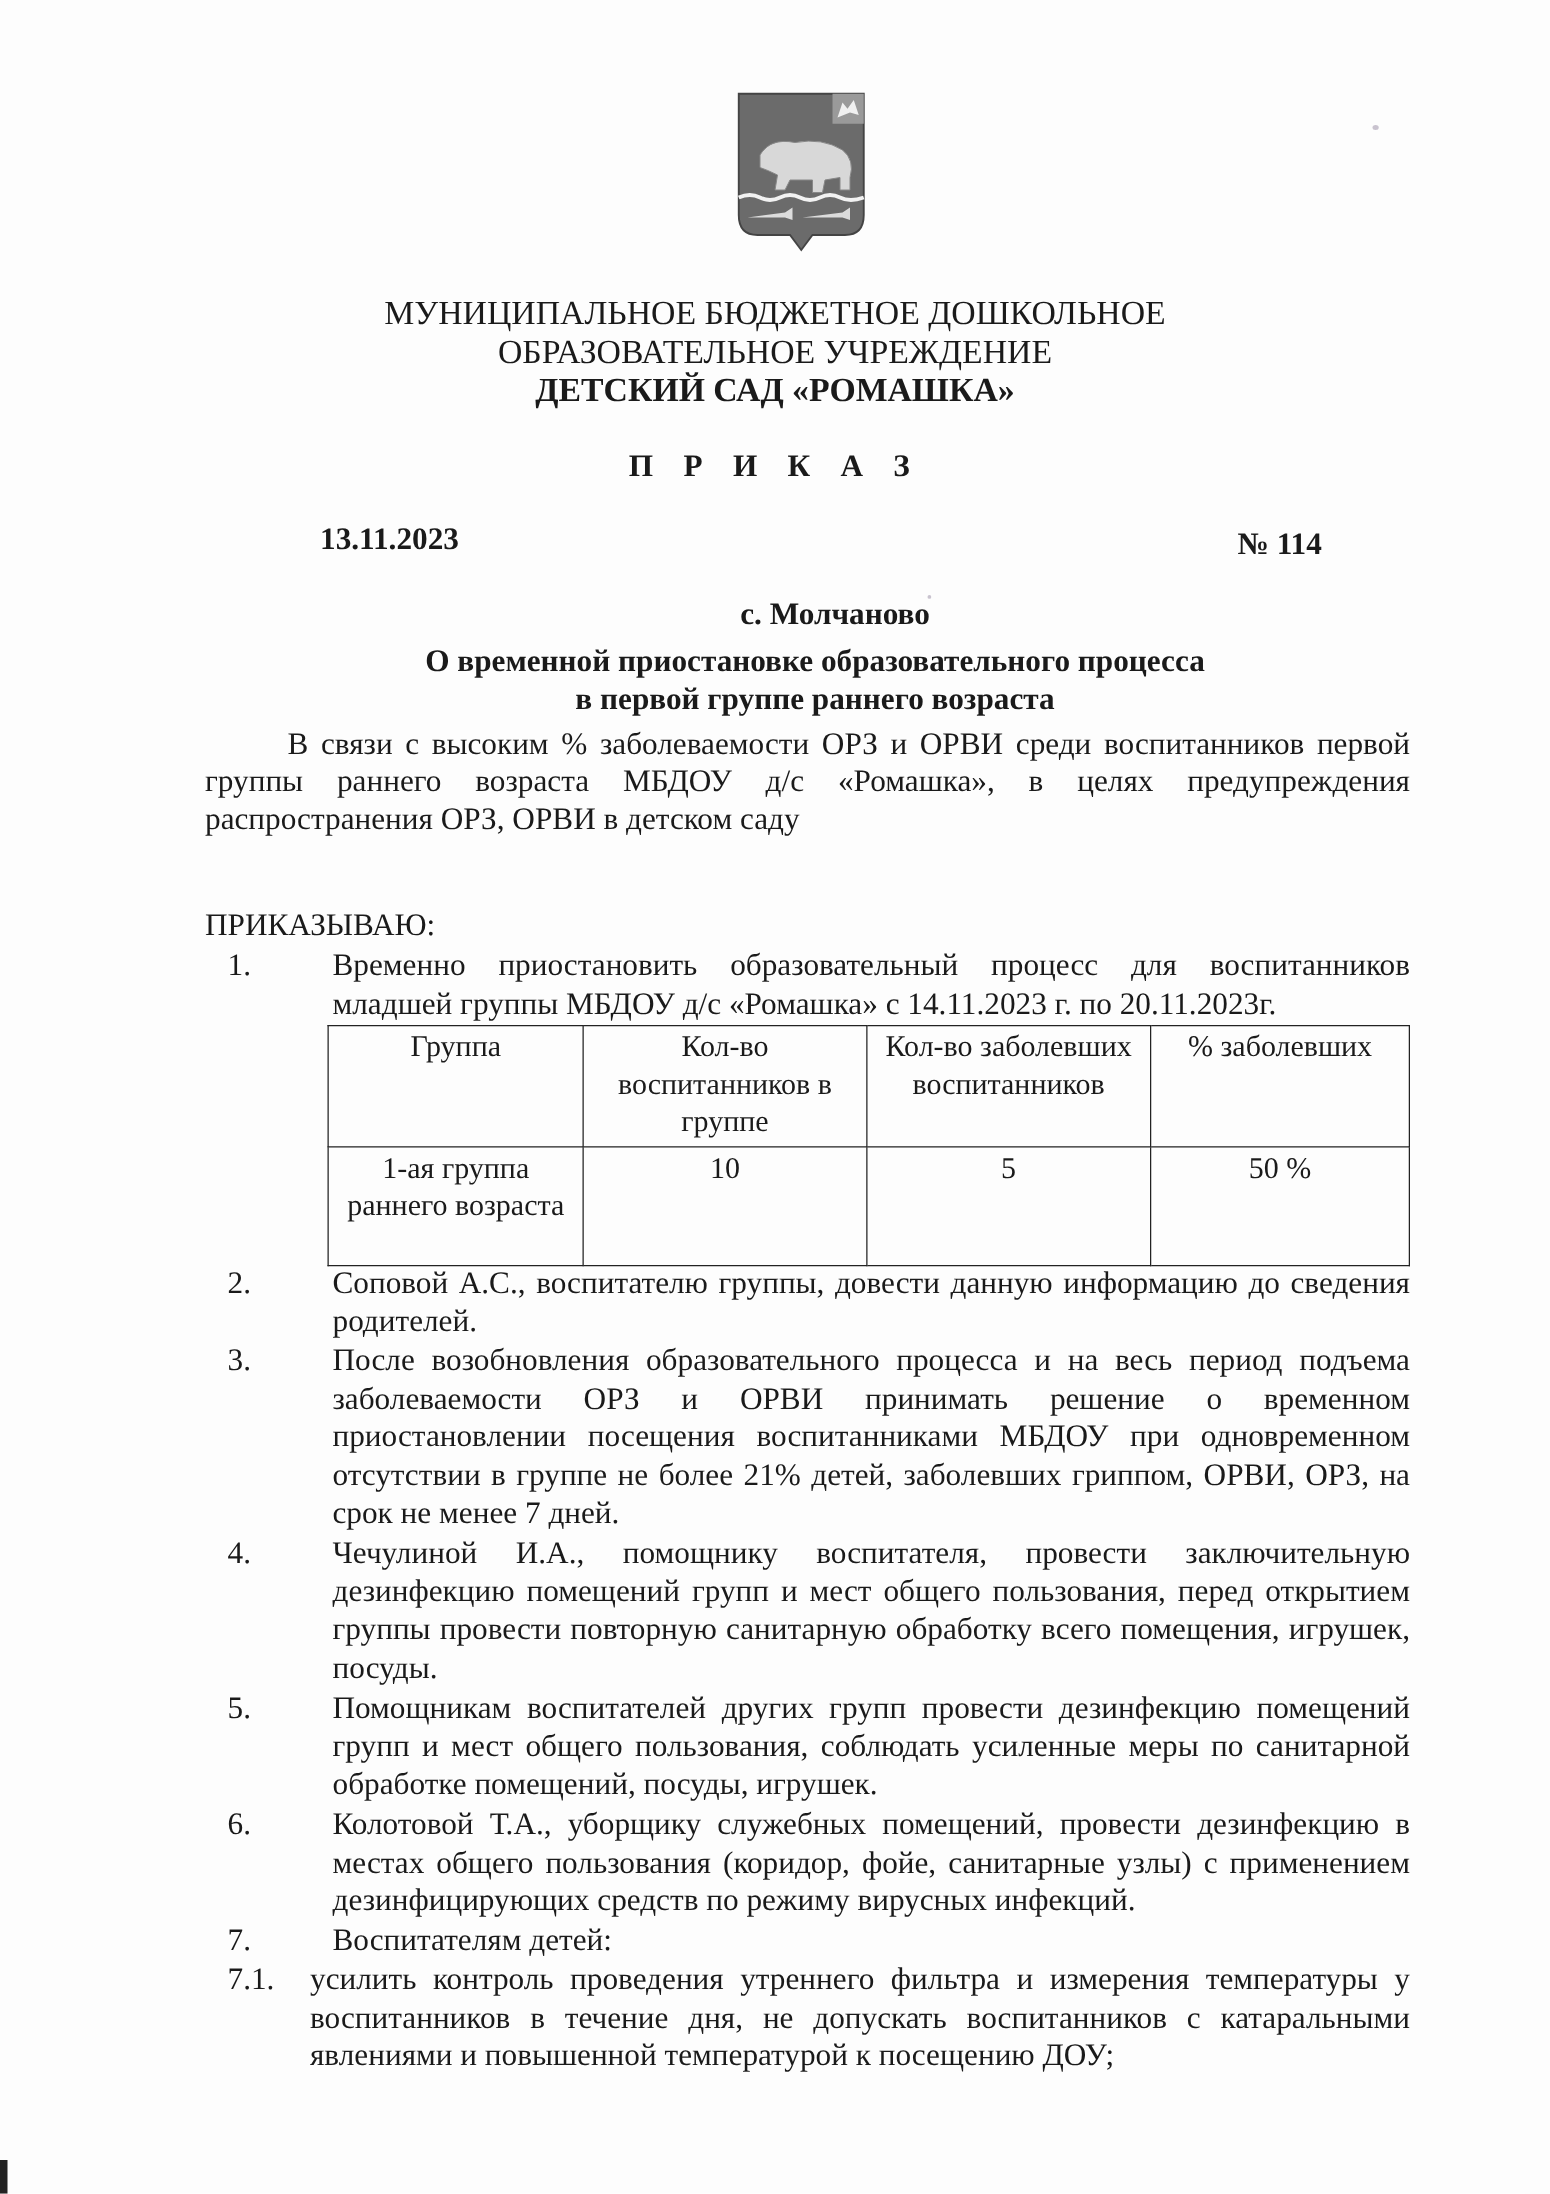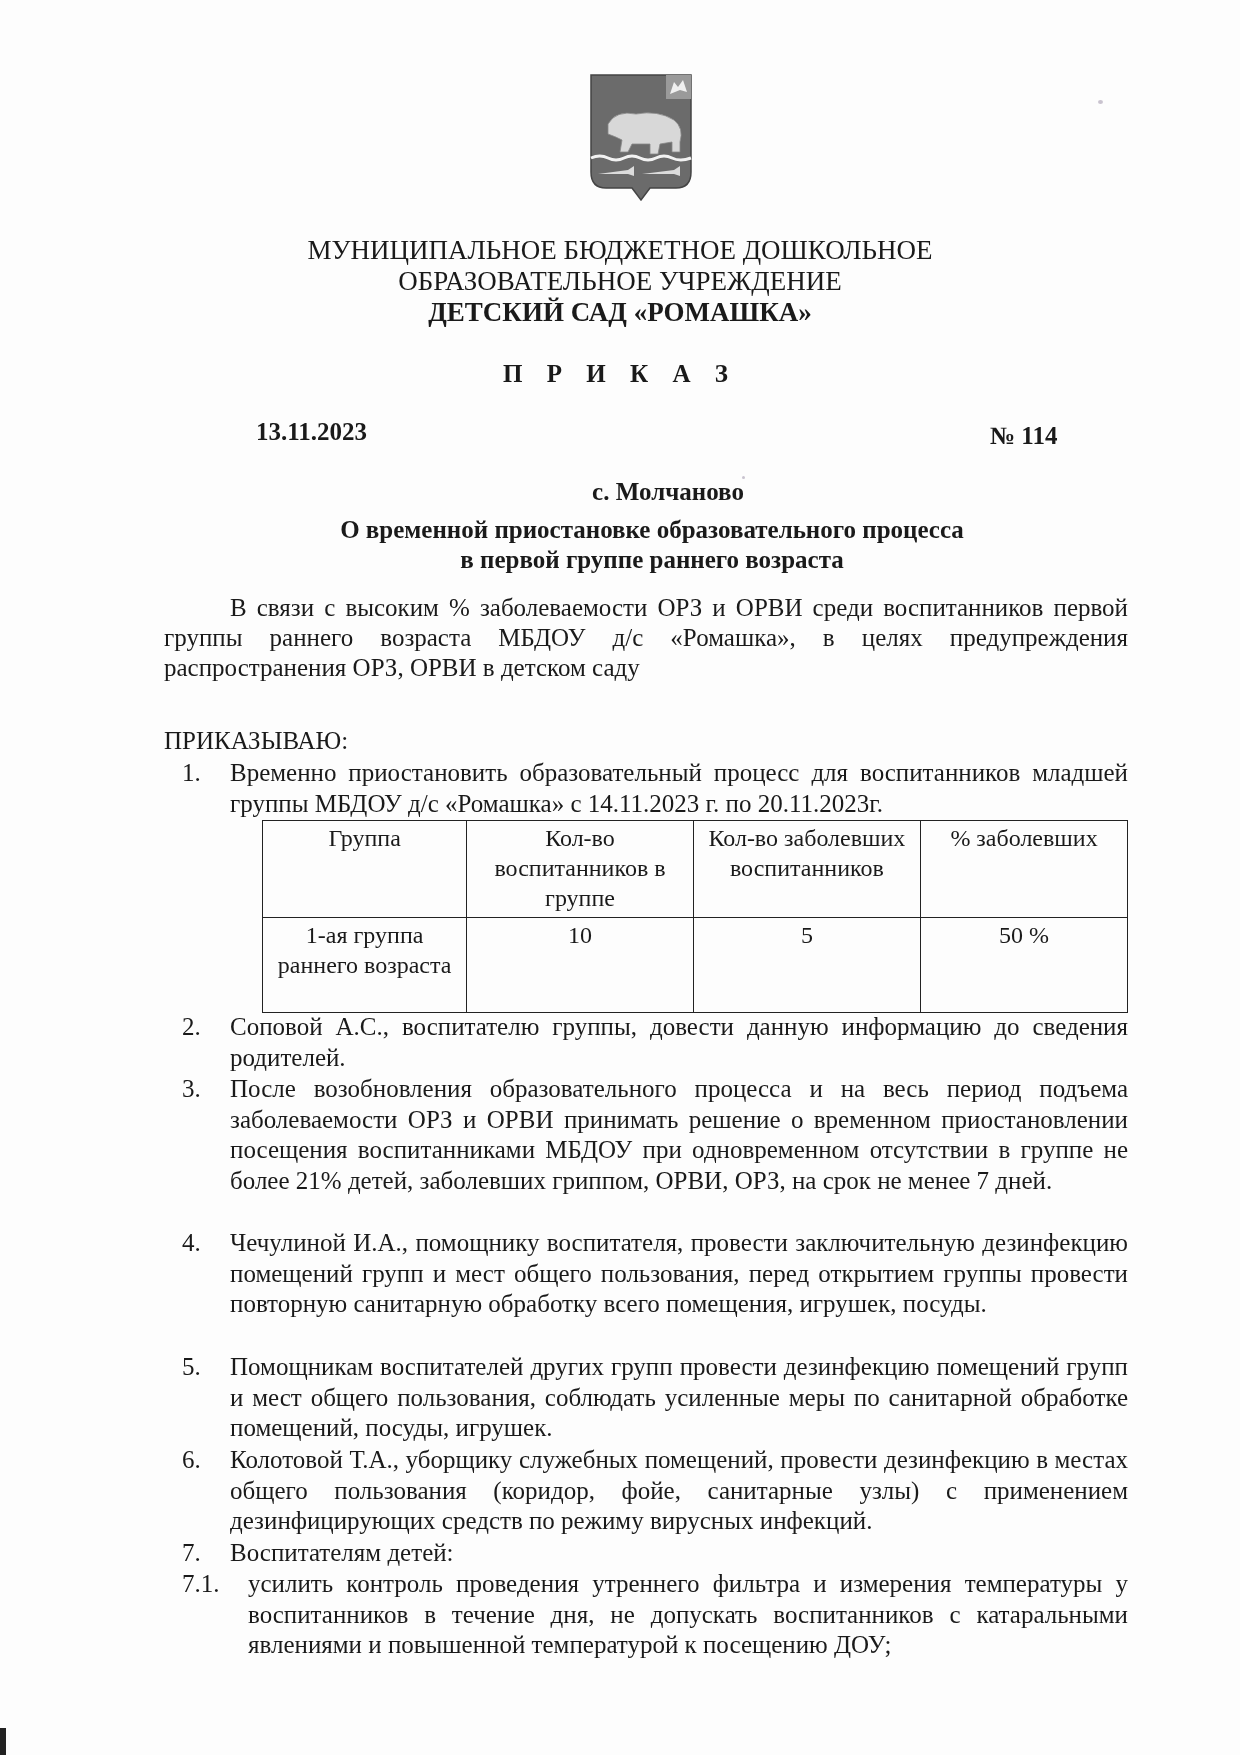--- a/index.html
+++ b/index.html
@@ -14,25 +14,25 @@
   .org { top: 235px; font-size: 27px; line-height: 31px; }
   .org .l { display: block; }
   .org .bold { font-weight: bold; }
   .order-title { top: 360px; font-size: 25px; font-weight: bold; letter-spacing: 9px; }
   .date { position: absolute; left: 256px; top: 418px; font-size: 25px; font-weight: bold; }
   .num { position: absolute; left: 990px; top: 422px; font-size: 25px; font-weight: bold; }
   .place { top: 478px; font-size: 25px; font-weight: bold; padding-left: 48px; }
   .subject { top: 515px; font-size: 25px; font-weight: bold; line-height: 30px; margin-left: 32px; }
   .subject span { display: block; }
   .body-text { position: absolute; left: 164px; width: 964px; font-size: 25px; line-height: 30px; text-align: justify; }
-  .preamble { top: 593px; text-indent: 66px; }
+  .preamble { top: 581px; text-indent: 66px; }
   .prikaz { position: absolute; left: 164px; top: 727px; font-size: 25px; }
   .item { position: absolute; left: 164px; width: 964px; font-size: 25px; line-height: 30.5px; }
   .item .n { position: absolute; left: 18px; top: 0; }
-  .item .t { display: block; margin-left: 66px; text-align: justify; text-align-last: left; }
+  .item .t { display: block; margin-left: 102px; text-align: justify; text-align-last: left; }
   .item.sub .n { left: 18px; }
   .item.sub .t { margin-left: 84px; }
   table.stat {
     position: absolute; left: 262px; top: 820px; width: 866px;
     border-collapse: collapse; font-size: 24px; line-height: 30px;
   }
   table.stat td, table.stat th {
     border: 1.5px solid #222; text-align: center; vertical-align: top;
     font-weight: normal; padding: 2px 4px;
   }

